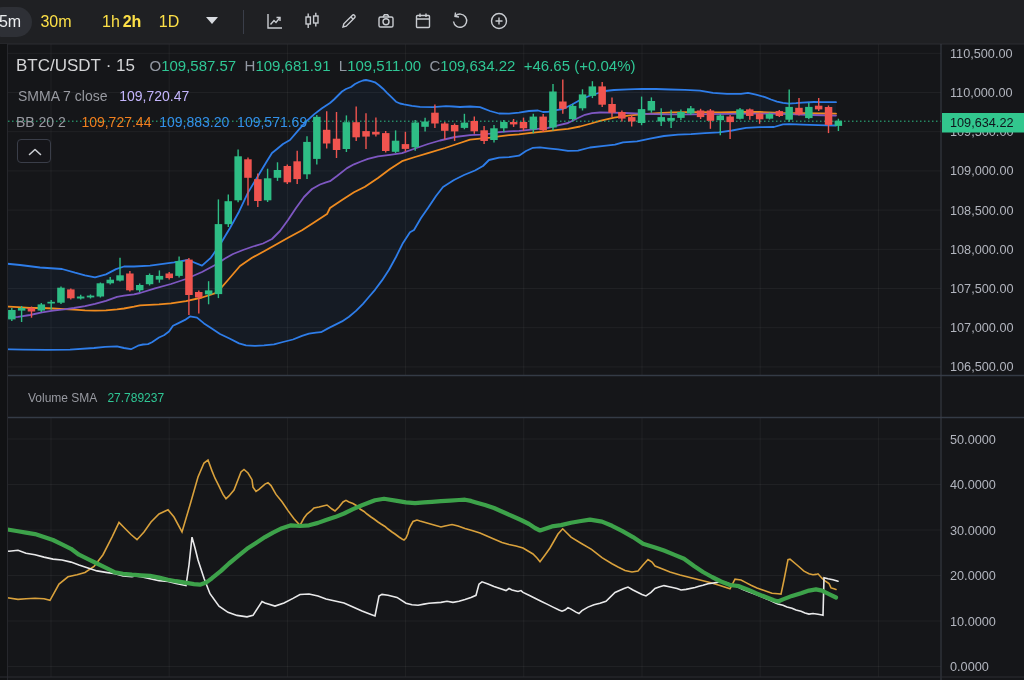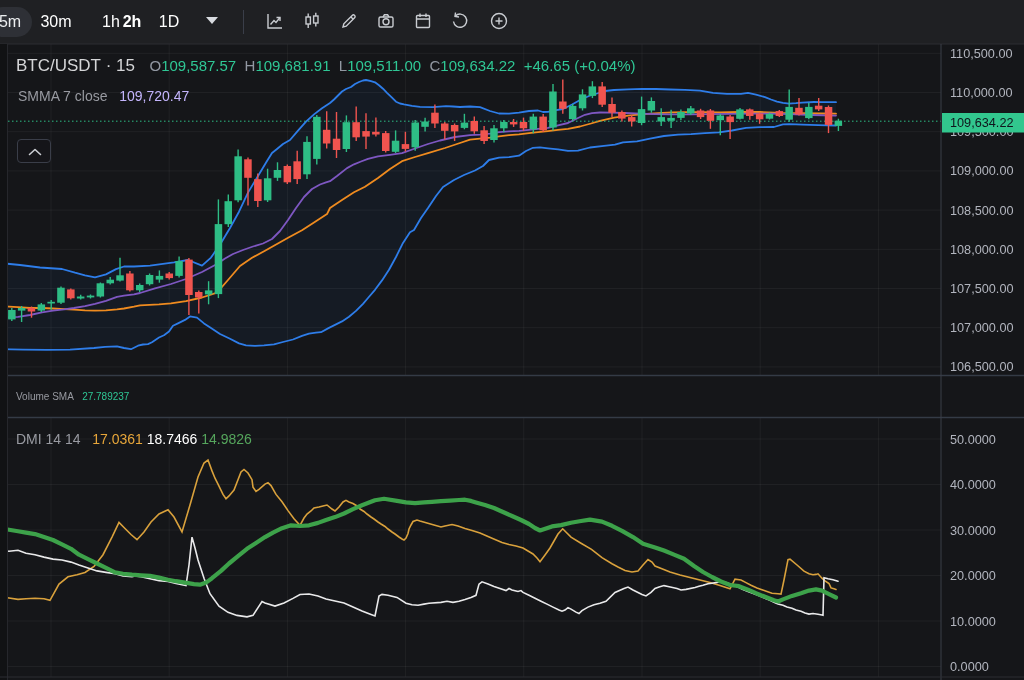--- a/index.html
+++ b/index.html
@@ -1,18 +1,18 @@
 <!DOCTYPE html>
 <html><head><meta charset="utf-8"><style>
 *{margin:0;padding:0;box-sizing:border-box}
 html,body{width:1024px;height:680px;background:#151619;overflow:hidden;
  font-family:'Liberation Sans',sans-serif;-webkit-font-smoothing:antialiased}
 .wrap{position:relative;width:1024px;height:680px}
 .tb{position:absolute;top:0;left:0;width:100%;height:48px;z-index:5}
-.tfb{position:absolute;top:7px;height:30px;line-height:30px;color:#ffffff;
+.tfb{position:absolute;top:7px;height:30px;line-height:30px;color:#fde047;
  font-size:16px;text-align:center}
 .pill{background:#2e3036;border-radius:15px;color:#eceef0}
 .leg{position:absolute;z-index:6;white-space:nowrap}
 </style></head>
 <body>
 <div class="wrap">
 <svg width="1024" height="680" viewBox="0 0 1024 680" style="position:absolute;top:0;left:0;font-family:'Liberation Sans',sans-serif">
       <rect x="0" y="0" width="1024" height="680" fill="#151619"></rect>
       <rect x="0" y="0" width="1024" height="44" fill="#1f2023"></rect>
       <line x1="51.0" y1="44" x2="51.0" y2="375.5" stroke="rgba(250,250,255,0.05)" stroke-width="1"></line>
@@ -288,17 +288,17 @@
         <path d="M6.2 6.2 A6.6 6.6 0 1 1 4.5 11.5" fill="none" stroke="#c9ccd1" stroke-width="1.4"></path>
         <path d="M6.5 2.5 L6 6.5 L10 7" fill="none" stroke="#c9ccd1" stroke-width="1.4"></path>
       </svg>
       <svg width="22" height="22" viewBox="0 0 22 22" style="position:absolute;left:488px;top:10px">
         <circle cx="11" cy="11" r="7.5" fill="none" stroke="#c9ccd1" stroke-width="1.4"></circle>
         <path d="M11 7.5 V14.5 M7.5 11 H14.5" fill="none" stroke="#c9ccd1" stroke-width="1.4"></path>
       </svg>
 </div>
 <div class="leg" style="left:16px;top:56px;font-size:17px;color:#d5d6d8">BTC/USDT&nbsp;·&nbsp;15&nbsp; <span style="font-size:15px;margin-left:5px"><span style="color:#9298a2">O</span><span style="color:#2fc795">109,587.57</span> &nbsp;<span style="color:#9298a2">H</span><span style="color:#2fc795">109,681.91</span> &nbsp;<span style="color:#9298a2">L</span><span style="color:#2fc795">109,511.00</span> &nbsp;<span style="color:#9298a2">C</span><span style="color:#2fc795">109,634.22&nbsp;&nbsp;+46.65 (+0.04%)</span></span></div>
 <div class="leg" style="left:18px;top:88px;font-size:14px;color:#989aa1">SMMA 7 close&nbsp;&nbsp; <span style="color:#c4b5fd">109,720.47</span></div>
+<div class="leg" style="left:16px;top:114px;font-size:14px;color:#989aa1">BB 20 2&nbsp;&nbsp;&nbsp; <span style="color:#f07f1e">109,727.44</span>&nbsp;&nbsp;<span style="color:#3291ea">109,883.20</span>&nbsp;&nbsp;<span style="color:#3291ea">109,571.69</span></div>
 <div class="leg" style="left:17px;top:139px;width:34px;height:24px;border:1px solid #3a3e49;border-radius:4px;background:rgba(21,22,25,.55)"><svg width="34" height="24" viewBox="0 0 34 24">
         <path d="M11.5 14.5 L17 9.5 L22.5 14.5" fill="none" stroke="#cbced3" stroke-width="1.6" stroke-linecap="round" stroke-linejoin="round"></path>
       </svg></div>
-<div class="leg" style="left:16px;top:391px;font-size:10px;color:#989aa1">Volume SMA&nbsp;&nbsp; <span style="color:#2fc795">27.789237</span></div>
-<div class="leg" style="left:16px;top:431px;font-size:14px;color:#989aa1">DMI 14 14&nbsp;&nbsp; <span style="color:#e7a63a">17.0361</span>&nbsp;<span style="color:#ffffff">18.7466</span>&nbsp;<span style="color:#55a55c">14.9826</span></div>
+<div class="leg" style="left:28px;top:391px;font-size:12px;color:#989aa1">Volume SMA&nbsp;&nbsp; <span style="color:#2fc795">27.789237</span></div>
 </div>
 </body></html>

